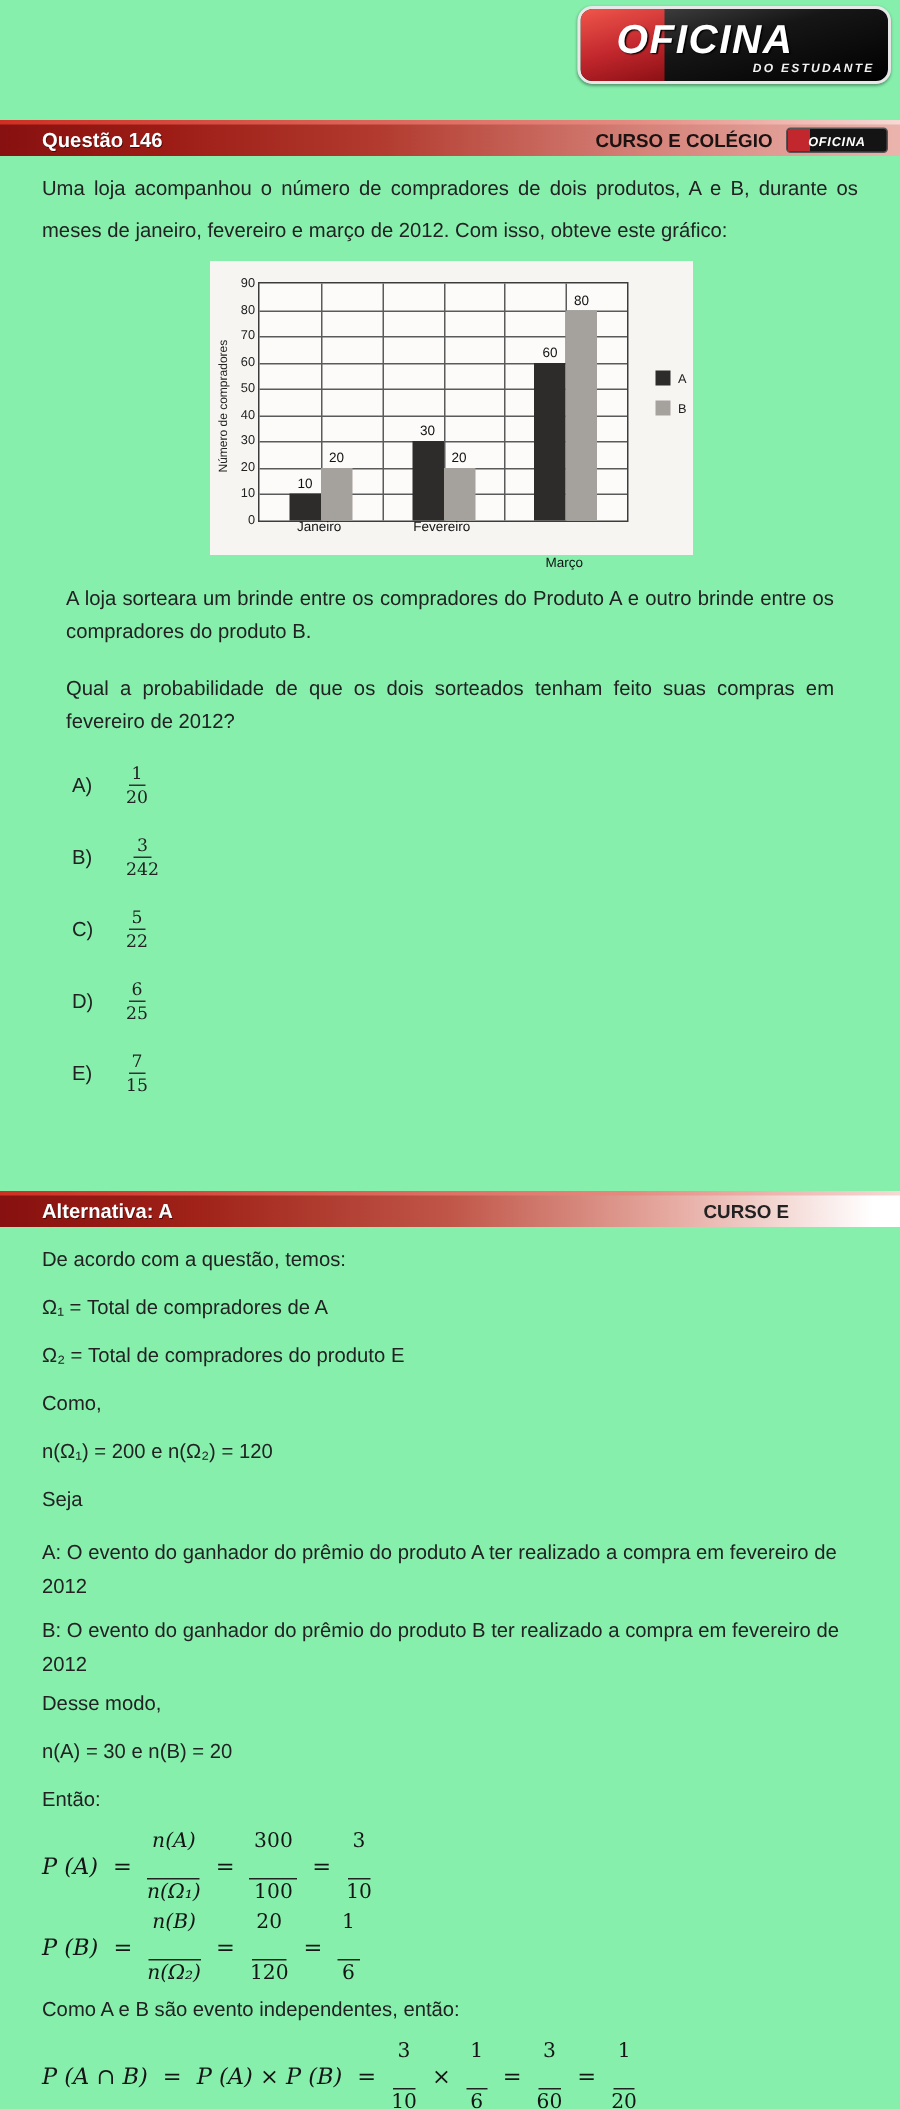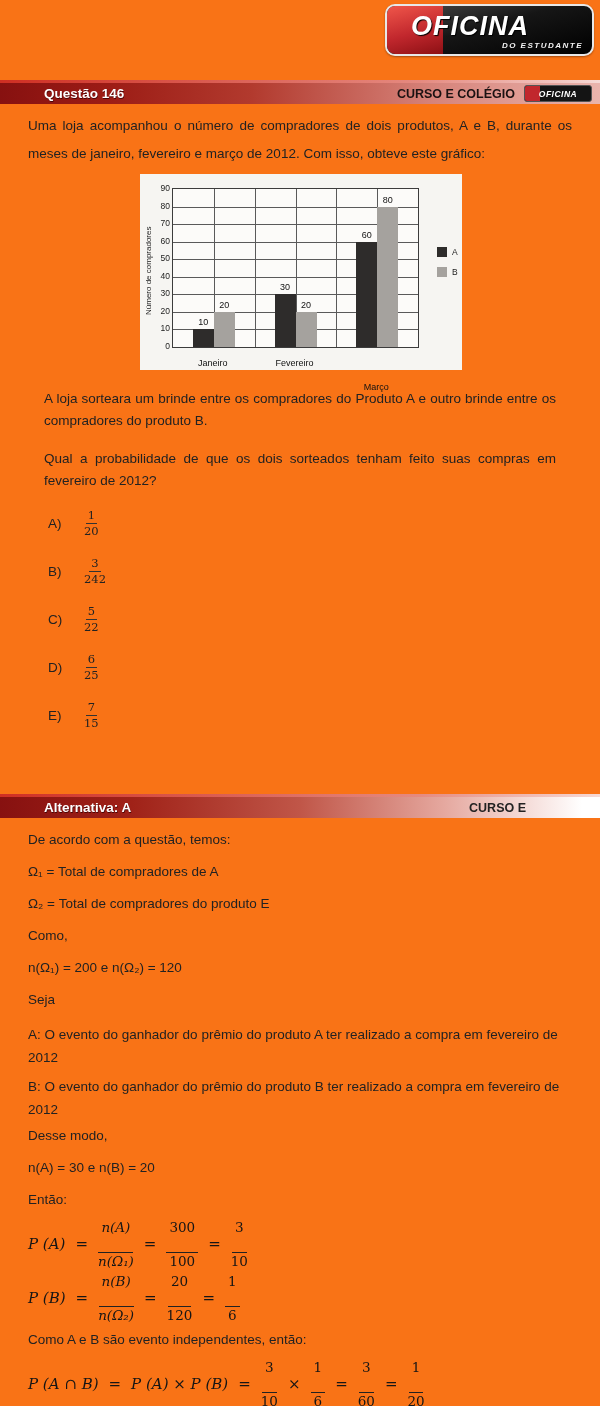--- a/index.html
+++ b/index.html
@@ -1,33 +1,33 @@
 <!DOCTYPE html>
 <html><head>
 <meta charset="utf-8">
 <style>
   html,body{margin:0;padding:0;background:#fff;}
-  .page{position:relative;width:600px;height:1406px;background:#f97316;overflow:hidden;
+  .page{position:relative;width:600px;height:1406px;background:#86efac;overflow:hidden;
         font-family:"Liberation Sans",sans-serif;color:#222;}
 
   
   header{position:relative;height:58px;}
   .logo{position:absolute;top:4px;right:6px;width:205px;height:48px;border-radius:10px;
         background:linear-gradient(165deg,#4e4e4e 0%,#161616 45%,#000 100%);
         border:2px solid #e8e8e8;box-shadow:0 1px 2px rgba(0,0,0,.35);overflow:hidden;}
   .logo-red{position:absolute;left:0;top:0;bottom:0;width:56px;
         background:linear-gradient(165deg,#f0564a 0%,#c1272d 55%,#8c1014 100%);
         border-radius:8px 0 0 8px;}
   .logo-text{position:absolute;left:24px;top:5px;font-style:italic;font-weight:bold;
         font-size:27px;letter-spacing:1px;color:#fff;text-shadow:1px 1px 1px #000;}
   .logo-sub{position:absolute;right:9px;bottom:4px;font-style:italic;font-weight:bold;
         font-size:8px;letter-spacing:1.5px;color:#f2f2f2;}
 
   
-  .qbar,.abar{position:relative;height:21px;padding-top:3px;display:flex;align-items:center;padding-left:16px;}
+  .qbar,.abar{position:relative;height:21px;padding-top:3px;display:flex;align-items:center;}
   .qbar{margin-top:22px;background:linear-gradient(90deg,#871110 0%,#9c1c15 18%,#b23a2e 42%,#d6837a 72%,#eab4ad 100%);}
   .abar{margin-top:64px;background:linear-gradient(90deg,#871110 0%,#a02218 22%,#c05648 50%,#e5a89f 74%,#ffffff 97%);}
   .qbar::before,.abar::before{content:"";position:absolute;top:0;left:0;right:0;height:3px;
         background:linear-gradient(90deg,#cf2f23 0%,#e58a80 70%,#f6d9d5 100%);}
   .bar-title{font-weight:bold;font-size:13.5px;color:#fff;margin-left:28px;text-shadow:.5px .5px 0 #4a0505;}
   .qbar-right{margin-left:auto;display:flex;align-items:center;margin-right:8px;}
   .qbar-right-label{font-weight:bold;font-size:12.5px;color:#1b1212;margin-right:9px;}
   .mini-logo{position:relative;width:66px;height:15px;background:#141414;border-radius:3px;
         display:flex;align-items:center;justify-content:center;overflow:hidden;border:1px solid #555;}
   .mini-logo .red{position:absolute;left:0;top:0;bottom:0;width:15px;background:#c1272d;}
@@ -44,21 +44,21 @@
         background:#f6f5f2;font-family:"Liberation Sans",sans-serif;}
   .ylabel{position:absolute;left:4px;top:141px;transform-origin:0 0;transform:rotate(-90deg);
         font-size:8px;color:#222;white-space:nowrap;}
   .ytick{position:absolute;left:2px;width:28px;text-align:right;font-size:8.5px;color:#222;}
   .plot{position:absolute;left:32px;top:14px;width:245px;height:158px;
         border:1px solid #3c3c3c;background:#fcfbf9;}
   .gridline.h{position:absolute;left:0;right:0;height:1px;background:#5a5a5a;}
   .gridline.v{position:absolute;top:0;bottom:0;width:1px;background:#5a5a5a;}
   .bar{position:absolute;bottom:0;}
   .bar-label{position:absolute;width:24px;text-align:center;font-size:9px;color:#111;}
-  .xlabels{position:absolute;left:32px;top:184px;width:245px;height:14px;text-decoration:underline;}
+  .xlabels{position:absolute;left:32px;top:172px;width:245px;height:14px;text-decoration:underline;}
   .xlabel{position:absolute;top:0;text-align:center;font-size:9px;color:#111;}
   .legend{position:absolute;left:297px;top:73px;}
   .legend-item{display:flex;align-items:center;margin-bottom:10px;font-size:8.5px;color:#222;}
   .legend-item .swatch{width:10px;height:10px;margin-right:5px;}
 
   
   .options{margin:8px 0 0 48px;}
   .option{display:flex;align-items:center;height:30px;margin-bottom:18px;}
   .olabel{font-size:13.5px;width:24px;}
   .ofrac{display:inline-flex;flex-direction:column;align-items:center;margin-left:12px;

